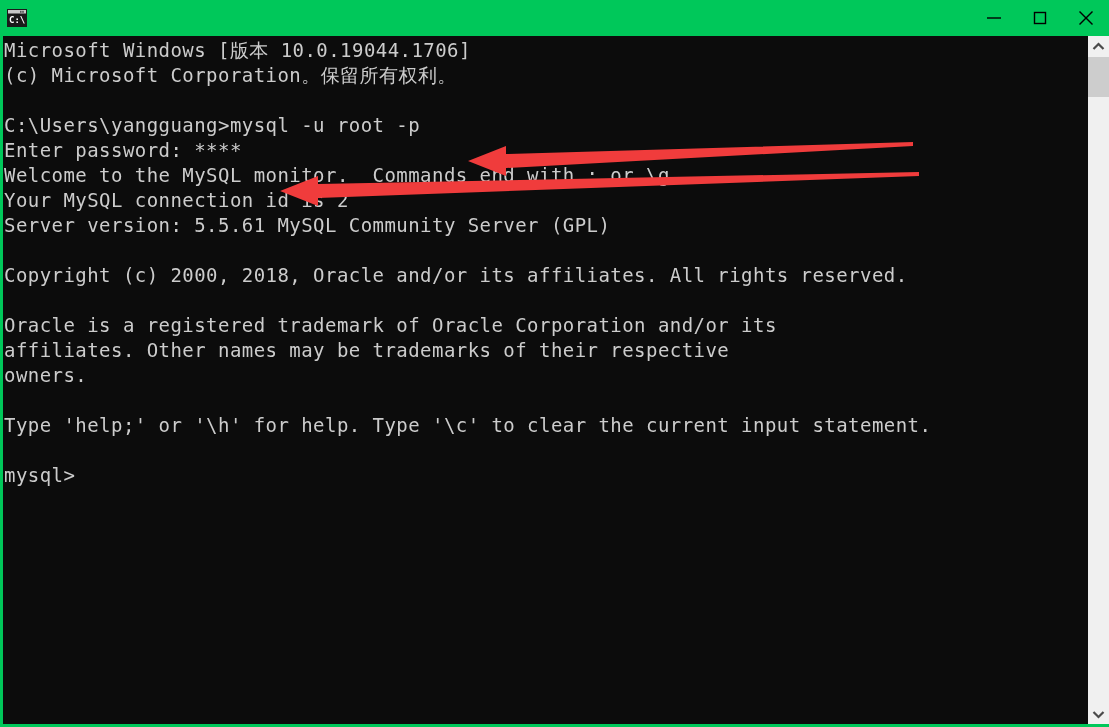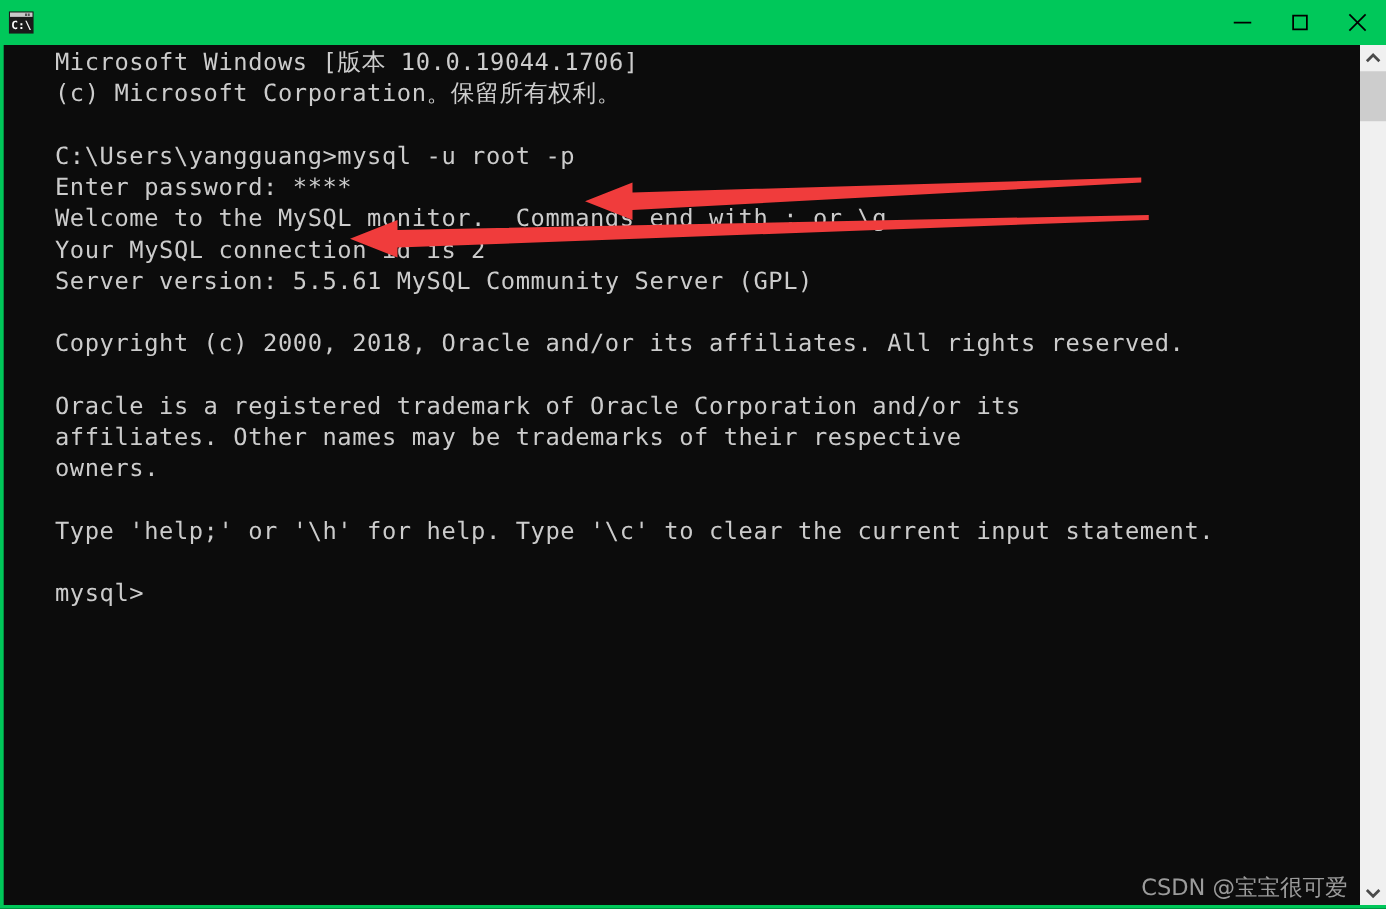--- a/index.html
+++ b/index.html
@@ -82,22 +82,21 @@
     font-size: 19px;
     line-height: 25px;
     color: #cccccc;
     white-space: pre;
     padding: 2px 0 0 0;
     box-sizing: border-box;
   }
   .term .line {
     height: 25px;
     letter-spacing: 0.45px;
-    padding-left: 17px;
-    margin-left: 24px;
+    padding-left: 1px;
   }
   
   .arrows {
     position: absolute;
     left: 0; top: 0;
     width: 1103px;
     height: 688px;
     pointer-events: none;
   }
   
@@ -179,21 +178,20 @@
 
     <div class="term" id="term"><div class="line">Microsoft Windows [版本 10.0.19044.1706]</div><div class="line">(c) Microsoft Corporation。保留所有权利。</div><div class="line">&nbsp;</div><div class="line">C:\Users\yangguang&gt;mysql -u root -p</div><div class="line">Enter password: ****</div><div class="line">Welcome to the MySQL monitor.  Commands end with ; or \g.</div><div class="line">Your MySQL connection id is 2</div><div class="line">Server version: 5.5.61 MySQL Community Server (GPL)</div><div class="line">&nbsp;</div><div class="line">Copyright (c) 2000, 2018, Oracle and/or its affiliates. All rights reserved.</div><div class="line">&nbsp;</div><div class="line">Oracle is a registered trademark of Oracle Corporation and/or its</div><div class="line">affiliates. Other names may be trademarks of their respective</div><div class="line">owners.</div><div class="line">&nbsp;</div><div class="line">Type 'help;' or '\h' for help. Type '\c' to clear the current input statement.</div><div class="line">&nbsp;</div><div class="line">mysql&gt;</div></div>
 
     <svg class="arrows" width="1103" height="688" viewBox="0 0 1103 688">
 
       <polygon fill="#f03c3c" points="465,125 503,110 503,118 910,106 910,110 503,132 503,140"></polygon>
 
       <polygon fill="#f03c3c" points="277,155 315,140 315,148 916,136 916,140 315,162 315,170"></polygon>
     </svg>
 
-    <div class="watermark">CSDN @宝宝很可爱</div>
   </div>
 
   <div class="scrollbar">
     <div class="sb-arrow up">
       <svg width="13" height="9" viewBox="0 0 13 9">
         <polyline points="1.5,7 6.5,2 11.5,7" fill="none" stroke="#4a4a4a" stroke-width="2.2"></polyline>
       </svg>
     </div>
     <div class="sb-thumb"></div>
     <div class="sb-arrow down">

